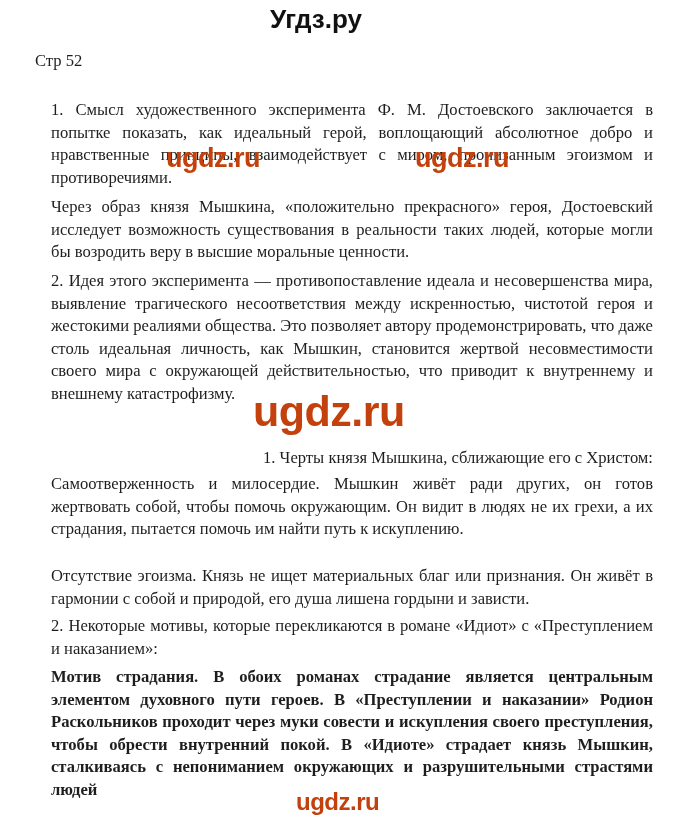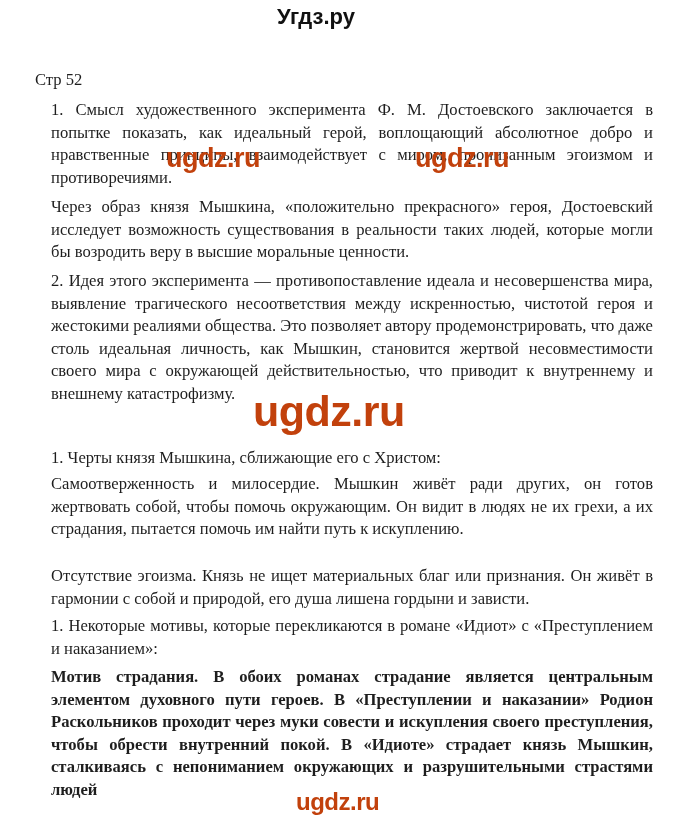--- a/index.html
+++ b/index.html
@@ -1,28 +1,28 @@
 <!DOCTYPE html>
 <html><head>
   <meta charset="utf-8">
   <style>
     html, body { margin: 0; padding: 0; background: #ffffff; }
     body { width: 680px; height: 822px; position: relative; overflow: hidden; color: #1a1a1a; }
     .site-header {
       position: absolute; top: 4px; left: 0; width: 632px; text-align: center;
-      font-family: "Liberation Sans", sans-serif; font-weight: bold; font-size: 22px; color: #111;
+      font-family: "Liberation Sans", sans-serif; font-weight: bold; font-size: 26px; color: #111;
       letter-spacing: 0px;
     }
     .doc {
       position: absolute; left: 35px; top: 0; width: 602px;
       font-family: "Liberation Serif", serif; font-size: 16.6px; line-height: 22.5px; color: #1e1e1e;
     }
     .para { position: absolute; left: 0; width: 602px; text-align: justify; margin: 16px; }
-    .para.last-left { text-align: left; font-family: Liberation Serif, serif; }
-    .page-label { position: absolute; left: 0; top: 50px; margin-top: 19px; }
+    .para.last-left { text-align: right; font-family: Liberation Serif, serif; }
+    .page-label { position: absolute; left: 0; top: 50px; }
     .wm {
       position: absolute; font-family: "Liberation Sans", sans-serif; font-weight: bold; color: #c2410c;
       line-height: 1; letter-spacing: -0.5px;
     }
     .wm1 { left: 166px; top: 145px; font-size: 27px; }
     .wm2 { left: 415px; top: 145px; font-size: 27px; }
     .wm3 { left: 253px; top: 390px; font-size: 43px; }
     .wm4 { left: 296px; top: 790px; font-size: 24px; }
   </style>
 </head>
@@ -32,20 +32,20 @@
 
 <div class="doc">
   <div class="page-label">Стр 52</div>
 
   <p class="para" style="top:83px;">1. Смысл художественного эксперимента Ф. М. Достоевского заключается в попытке показать, как идеальный герой, воплощающий абсолютное добро и нравственные принципы, взаимодействует с миром, пронизанным эгоизмом и противоречиями.</p>
   <p class="para" style="top:180px;font-family:Liberation Serif, serif;">Через образ князя Мышкина, «положительно прекрасного» героя, Достоевский исследует возможность существования в реальности таких людей, которые могли бы возродить веру в высшие моральные ценности.</p>
   <p class="para" style="top:254px;">2. Идея этого эксперимента — противопоставление идеала и несовершенства мира, выявление трагического несоответствия между искренностью, чистотой героя и жестокими реалиями общества. Это позволяет автору продемонстрировать, что даже столь идеальная личность, как Мышкин, становится жертвой несовместимости своего мира с окружающей действительностью, что приводит к внутреннему и внешнему катастрофизму.</p>
   <p class="para last-left" style="top:431px;">1. Черты князя Мышкина, сближающие его с Христом:</p>
   <p class="para" style="top:457px;">Самоотверженность и милосердие. Мышкин живёт ради других, он готов жертвовать собой, чтобы помочь окружающим. Он видит в людях не их грехи, а их страдания, пытается помочь им найти путь к искуплению.</p>
   <p class="para" style="top:549px;">Отсутствие эгоизма. Князь не ищет материальных благ или признания. Он живёт в гармонии с собой и природой, его душа лишена гордыни и зависти.</p>
-  <p class="para" style="top:599px;">1. Некоторые мотивы, которые перекликаются в романе «Идиот» с «Преступлением и наказанием»:</p>
+  <p class="para" style="top:599px;">2. Некоторые мотивы, которые перекликаются в романе «Идиот» с «Преступлением и наказанием»:</p>
   <p class="para" style="top:650px;font-weight:bold;">Мотив страдания. В обоих романах страдание является центральным элементом духовного пути героев. В «Преступлении и наказании» Родион Раскольников проходит через муки совести и искупления своего преступления, чтобы обрести внутренний покой. В «Идиоте» страдает князь Мышкин, сталкиваясь с непониманием окружающих и разрушительными страстями людей</p>
 </div>
 
 <div class="wm wm1">ugdz.ru</div>
 <div class="wm wm2">ugdz.ru</div>
 <div class="wm wm3">ugdz.ru</div>
 <div class="wm wm4">ugdz.ru</div>
 
 </body></html>

